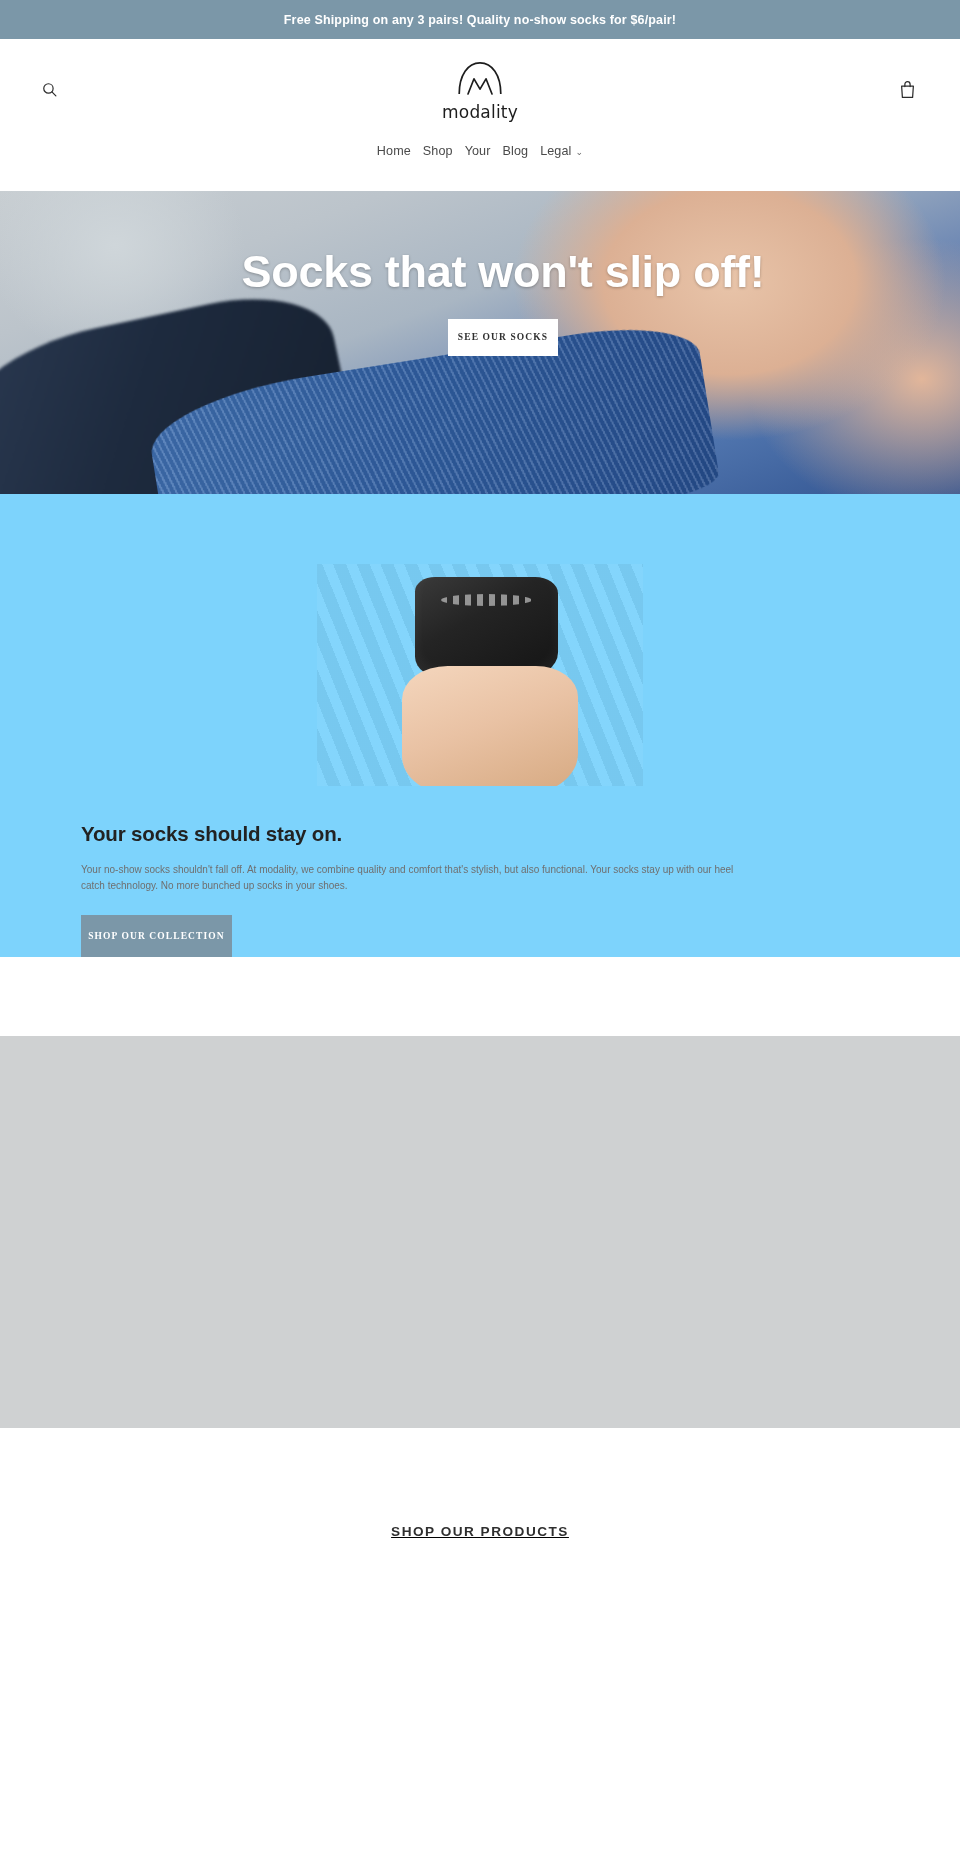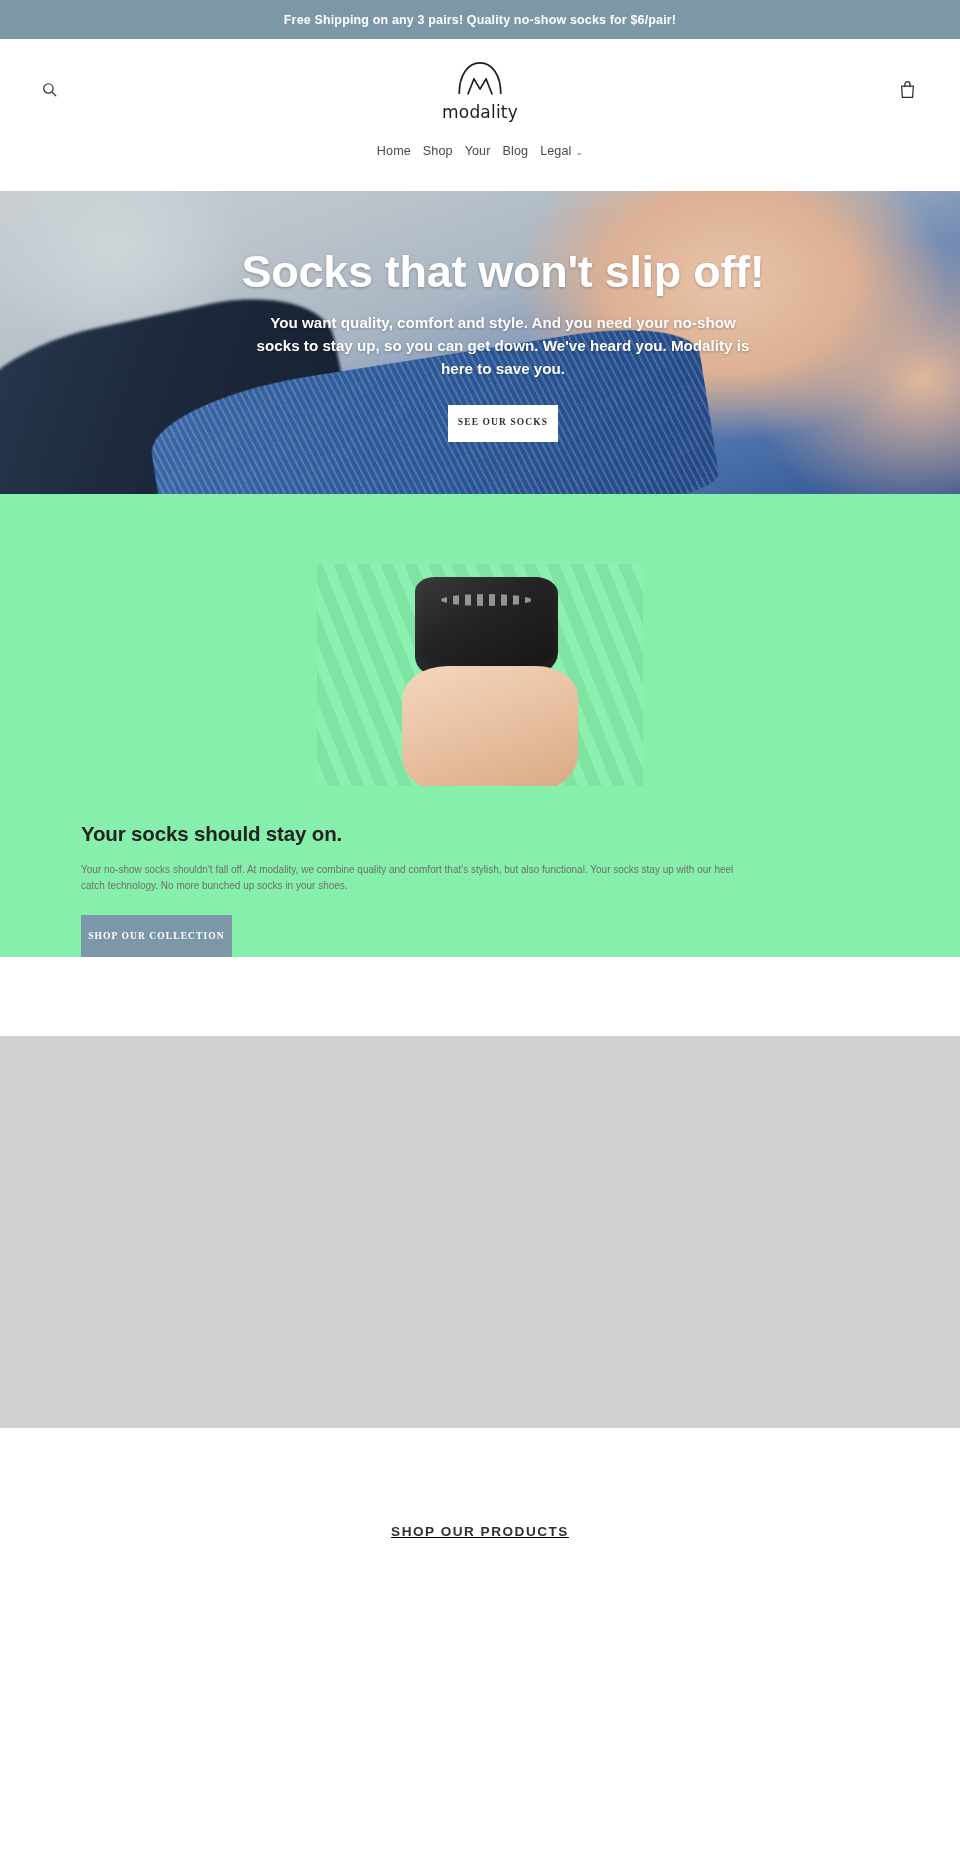--- a/index.html
+++ b/index.html
@@ -171,21 +171,21 @@
     letter-spacing: 1.1px;
     line-height: 1.45;
     padding: 7px 4px;
     cursor: pointer;
     text-align: center;
   }
 
   
   .feature {
     padding: 70px 0 0;
-    background: #86efac;
+    background: #7dd3fc;
   }
   .feature-image {
     width: 326px;
     height: 222px;
     margin: 0 auto;
     background:
       radial-gradient(ellipse 120px 90px at 36% 72%, #f0d2bb 0%, #e6c1a6 45%, rgba(230,193,166,0) 78%),
       radial-gradient(ellipse 90px 70px at 62% 28%, #2a2a2a 0%, #1a1a1a 46%, rgba(26,26,26,0) 76%),
       linear-gradient(135deg, #b9norm 0%, #c89a6e 0%, #b4824f 30%, #9a6a3c 58%, #6d5336 82%, #3b3b3b 100%);
     position: relative;
@@ -329,21 +329,20 @@
   <a class="nav-item">
     <span>Legal</span>
     <span class="nav-caret">⌄</span>
   </a>
 </nav>
 
 <section class="hero">
   <div class="hero-bg"></div>
   <div class="hero-inner">
     <h1 class="hero-title">Socks that won't slip off!</h1>
-    <p class="hero-sub">You want quality, comfort and style. And you need your no-show socks to stay up, so you can get down. We've heard you. Modality is here to save you.</p>
     <button class="hero-btn">SEE OUR SOCKS</button>
   </div>
 </section>
 
 <section class="feature">
 
   <div class="feature-image">
     <div class="wood"></div>
     <div class="sock"></div>
     <div class="hand"></div>

